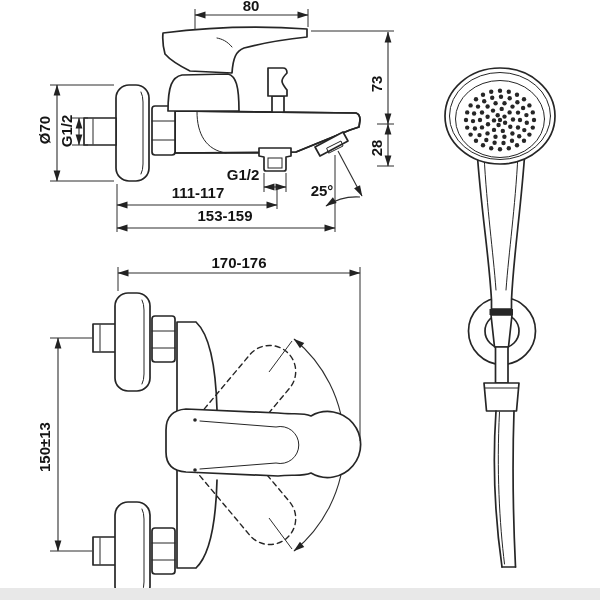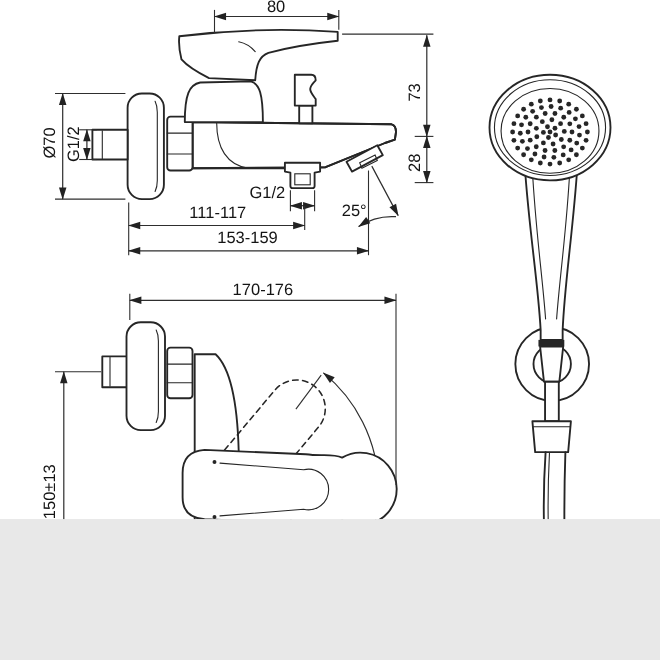--- a/index.html
+++ b/index.html
@@ -1,18 +1,18 @@
 <!DOCTYPE html>
 <html style="--line: #262626; --dim: #2e2e2e;"><head>
 <meta charset="utf-8">
 <style>
   :root { --line:#262626; --dim:#2e2e2e; --bg:#ffffff; }
   html,body { margin:0; padding:0; background:#e8e8e8; }
-  .stage { width:600px; height:472px; background:var(--bg); position:relative; overflow:hidden;
-           font-family:"Liberation Sans", sans-serif; }
+  .stage { width:600px; height:588px; background:var(--bg); position:relative; overflow:hidden;
+           font-family:"Liberation Sans", sans-serif;font-weight:bold; }
   svg { display:block; }
   .ol  { fill:none;  stroke:var(--line); stroke-width:1.7; stroke-linejoin:round; stroke-linecap:round; }
   .olf { fill:#ffffff; stroke:var(--line); stroke-width:1.7; stroke-linejoin:round; }
   .thin{ fill:none; stroke:var(--line); stroke-width:1; stroke-linecap:round; }
   .dash{ fill:none; stroke:var(--line); stroke-width:1.4; stroke-dasharray:5 4; stroke-linecap:round; }
   .dim { fill:none; stroke:var(--dim); stroke-width:1.1; }
   .ext { fill:none; stroke:var(--dim); stroke-width:1; }
   .lbl { font-family:"Liberation Sans", sans-serif; font-size:15px; fill:#141414; }
   .dot { fill:var(--line); stroke:none; }
 </style>

